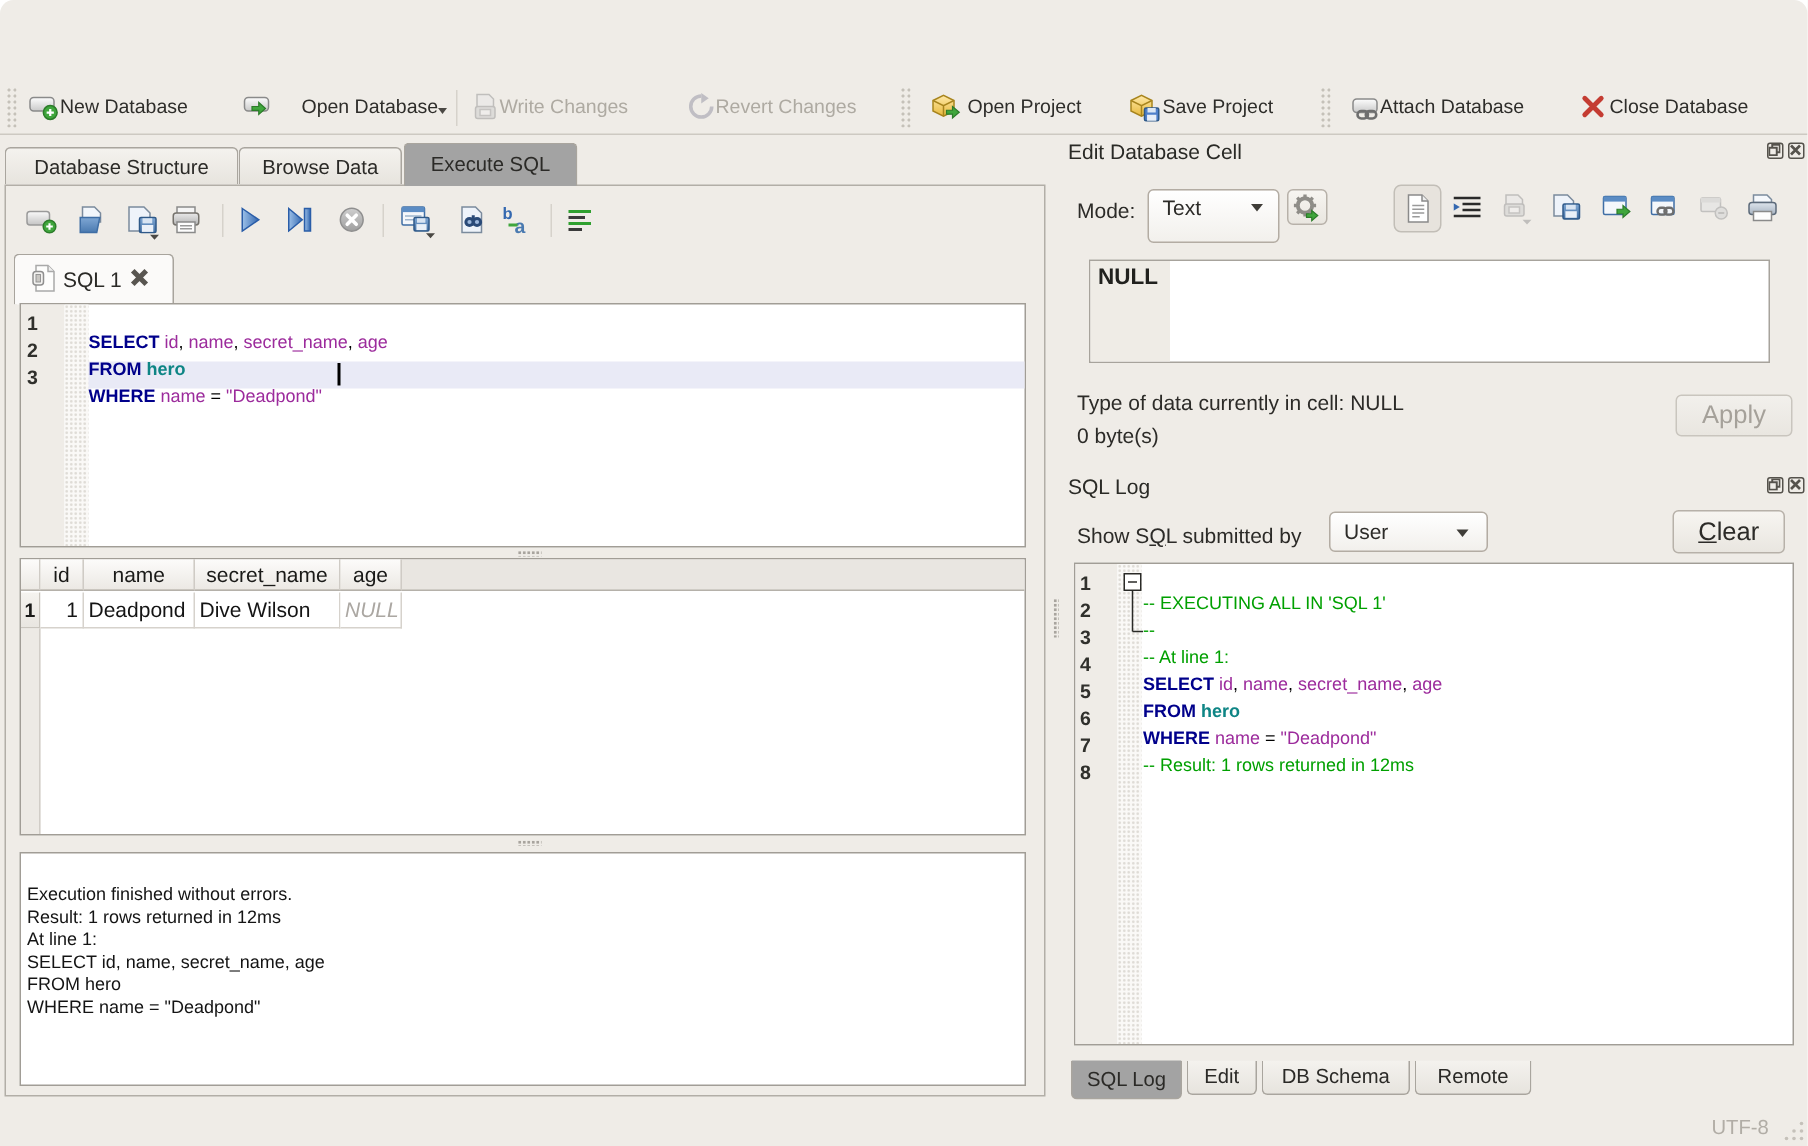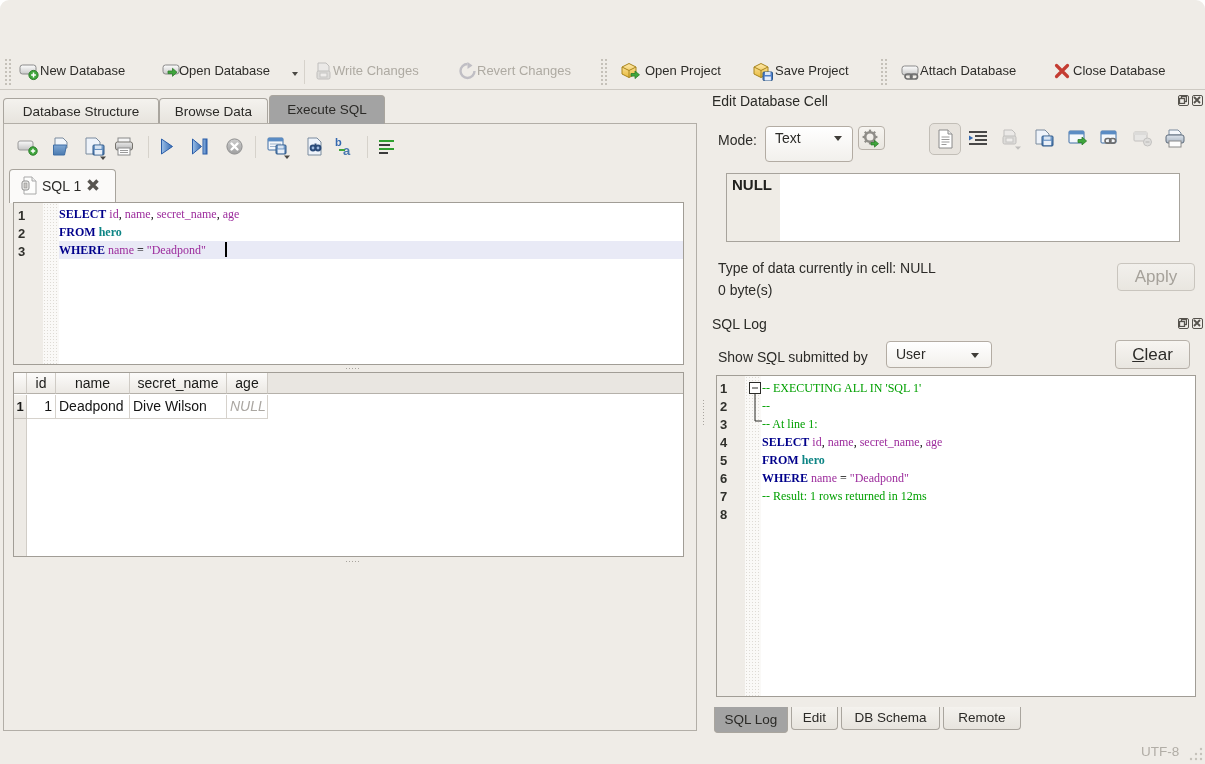--- a/index.html
+++ b/index.html
@@ -34,21 +34,21 @@
 #pane { position:absolute; left:3px; top:123px; width:694px; height:608px;
   border:1px solid #b2aea7; background:#efece7; }
 
 .whitebox { position:absolute; background:#fff; border:1px solid #a19d96; }
 .dots-h { position:absolute; width:16px; height:4px;
   background-image:radial-gradient(#a8a49e 0.9px, transparent 1px); background-size:3px 3px; }
 .dots-v { position:absolute; width:4px; height:26px;
   background-image:radial-gradient(#a8a49e 0.9px, transparent 1px); background-size:3px 3px; }
 .hatch { background-color:#faf9f7;
   background-image:radial-gradient(#dedbd5 0.8px, transparent 0.9px); background-size:3px 3px; }
-.mono { font-family:Liberation Serif, serif; font-size:12px; white-space:pre; }
+.mono { font-family:Liberation Sans, sans-serif; font-size:12px; white-space:pre;margin-top:14px; }
 .kw { color:#00008b; font-weight:bold; }
 .id1 { color:#9c2b9c; }
 .tbl { color:#0e8585; font-weight:bold; }
 .cmt { color:#00a000; }
 .gutnum { font-weight:bold; font-size:13px; color:#30302c; }
 
 .combo { position:absolute; border:1px solid #b3aca3; border-radius:4px;
   background:linear-gradient(#ffffff, #f2f0ec); font-size:14px; color:#2c2b28; }
 .combo .arr { position:absolute; width:0; height:0; border-left:4.5px solid transparent;
   border-right:4.5px solid transparent; border-top:5px solid #3f3d38; }
@@ -79,21 +79,21 @@
             <stop offset="1" stop-color="#c9c9c9"></stop>
           </linearGradient>
         </defs>
     </svg>
     <div class="tblabel" style="left:40px;">New Database</div>
 
     <svg class="tbicon" style="left:162px;" width="20" height="19">
       <rect x="1" y="3" width="16" height="9" rx="2.5" fill="url(#gdb)" stroke="#8a8a8a"></rect>
       <path d="M9 13.5 h4.5 v-2.7 l4.5 4 l-4.5 4 v-2.7 h-4.5 z" fill="#3fa63c" stroke="#2c7c2a" stroke-width="0.8" transform="translate(-3,-4.5)"></path>
     </svg>
-    <div class="tblabel" style="left:179px;">Open Database</div>
+    <div class="tblabel" style="left:179px;padding-left:22px;">Open Database</div>
     <div style="position:absolute; left:292px; top:18px; width:0; height:0; border-left:3.5px solid transparent; border-right:3.5px solid transparent; border-top:4px solid #4a4844;"></div>
     <div class="tbsep" style="left:304px;"></div>
 
     <svg class="tbicon" style="left:314px;" width="19" height="19" opacity="0.55">
       <path d="M4 1 h8 l3 3 v7 h-11 z" fill="#e8e8e8" stroke="#9a9a9a"></path>
       <rect x="3" y="9" width="13" height="8" rx="1.5" fill="#cfcfcf" stroke="#9a9a9a"></rect>
       <rect x="6" y="11" width="7" height="4" fill="#efefef" stroke="#a5a5a5"></rect>
     </svg>
     <div class="tblabel dis" style="left:333px;">Write Changes</div>
 
@@ -285,20 +285,28 @@
     <div class="hcell" style="left:213px; width:41px;">age</div>
     <div style="position:absolute; left:0; top:22px; width:13px; height:24px; background:linear-gradient(#f5f3ef,#e9e6e1); border-right:1px solid #c9c5be; border-bottom:1px solid #c9c5be; font-size:13px; font-weight:bold; color:#1a1a18; text-align:center; line-height:23px;">1</div>
     <div class="dcell" style="left:13px; width:29px; text-align:right;">1</div>
     <div class="dcell" style="left:42px; width:74px;">Deadpond</div>
     <div class="dcell" style="left:116px; width:97px;">Dive Wilson</div>
     <div class="dcell" style="left:213px; width:41px; color:#aba7a2; font-style:italic;">NULL</div>
     <div style="position:absolute; left:0; top:46px; width:13px; height:137px; background:#edeae5; border-right:1px solid #d1cdc7;"></div>
   </div>
   <div class="dots-h" style="left:345px; top:560px;"></div>
 
+  <div class="whitebox" style="left:13px; top:568px; width:671px; height:156px;">
+    <div class="mono" style="position:absolute; left:4px; top:6px; line-height:15.1px; color:#141414;">Execution finished without errors.
+Result: 1 rows returned in 12ms
+At line 1:
+SELECT id, name, secret_name, age
+FROM hero
+WHERE name = "Deadpond"</div>
+  </div>
   <div class="mtab active" style="left:269px; top:95px; width:116px; height:29px; line-height:27px;">Execute SQL</div>
 
   <div class="dots-v" style="left:702px; top:399px;"></div>
 
   <div class="dock-title" style="left:712px; top:93px;">Edit Database Cell</div>
   <div class="dock-btn" style="left:1178px; top:95px;">
     <svg width="8" height="8" style="position:absolute;left:0;top:0;">
       <rect x="2.5" y="0.5" width="5" height="5" fill="none" stroke="#55524c" stroke-width="1.3"></rect>
       <rect x="0.5" y="2.5" width="5" height="5" fill="#efece7" stroke="#55524c" stroke-width="1.3"></rect>
     </svg>

